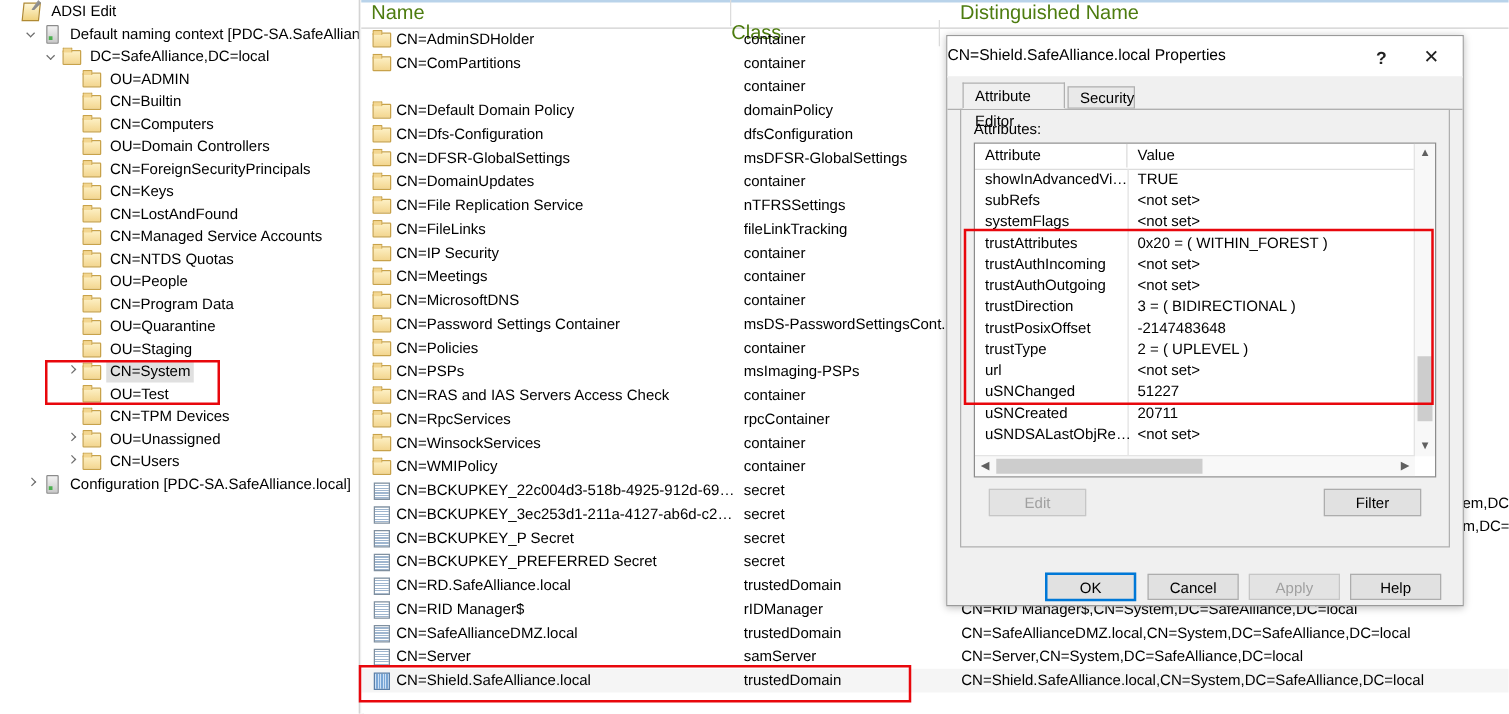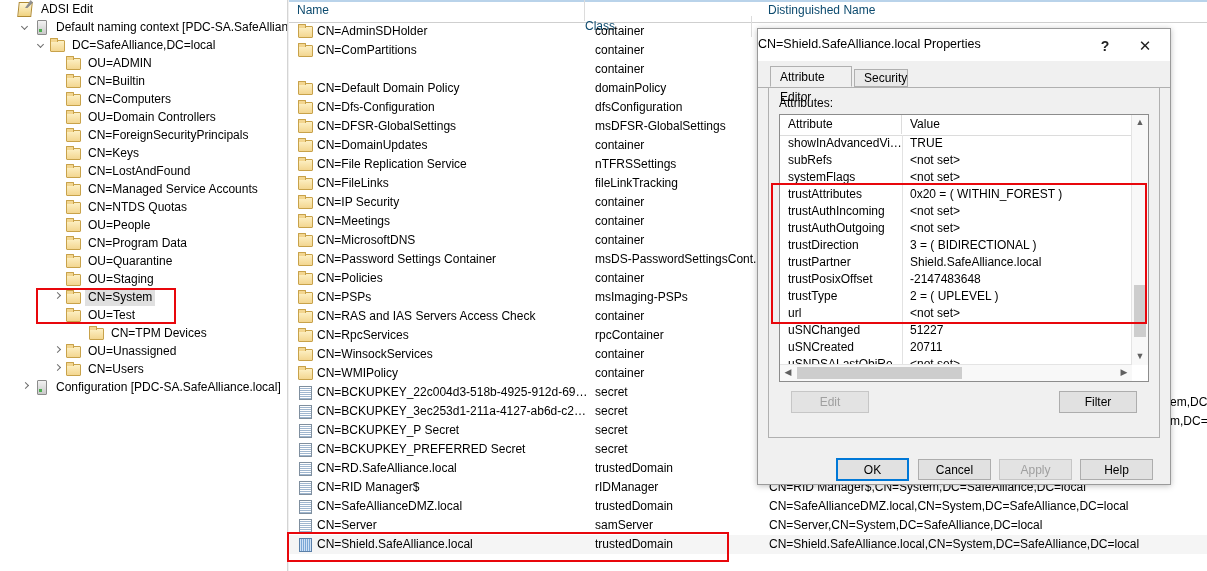--- a/index.html
+++ b/index.html
@@ -13,21 +13,21 @@
   
   .pane{position:absolute;top:0;bottom:0;background:#fff;}
   #tree-pane{left:0;width:287px;}
   #list-pane{left:289px;right:0;}
   .pane-split{position:absolute;top:0;bottom:0;width:2px;background:#f0f0f0;border-left:1px solid #d4d4d4;border-right:1px solid #d4d4d4;}
 
   
   .hdr{position:absolute;top:0;left:0;right:0;height:22px;background:#fff;
        border-bottom:1px solid #cfcfcf;}
   .hdr .cell{position:absolute;top:0;height:21px;line-height:21px;
-       padding-left:8px;font-size:12px;color:#0c4a6e;box-sizing:border-box;
+       padding-left:8px;font-size:16px;color:#4d7c0f;box-sizing:border-box;
        border-right:1px solid #dcdcdc;}
   .hdr .cell.first{border-left:none;}
   .hdr-topline{position:absolute;top:0;left:0;right:0;height:2px;background:#b9d3ea;}
 
   
   .tree{position:absolute;top:0;left:0;right:0;}
   .trow{position:relative;height:18px;line-height:18px;white-space:nowrap;
         font-size:12px;color:#000;}
   .trow .tw{display:inline-block;width:14px;height:18px;vertical-align:top;position:relative;}
   .chev{position:absolute;left:3px;top:5px;width:7px;height:7px;}
@@ -136,21 +136,21 @@
         <div class="trow" style="padding-left: 51px;"><span class="tw"></span><span class="ico folder"></span><span class="tlabel">CN=Keys</span></div>
         <div class="trow" style="padding-left: 51px;"><span class="tw"></span><span class="ico folder"></span><span class="tlabel">CN=LostAndFound</span></div>
         <div class="trow" style="padding-left: 51px;"><span class="tw"></span><span class="ico folder"></span><span class="tlabel">CN=Managed Service Accounts</span></div>
         <div class="trow" style="padding-left: 51px;"><span class="tw"></span><span class="ico folder"></span><span class="tlabel">CN=NTDS Quotas</span></div>
         <div class="trow" style="padding-left: 51px;"><span class="tw"></span><span class="ico folder"></span><span class="tlabel">OU=People</span></div>
         <div class="trow" style="padding-left: 51px;"><span class="tw"></span><span class="ico folder"></span><span class="tlabel">CN=Program Data</span></div>
         <div class="trow" style="padding-left: 51px;"><span class="tw"></span><span class="ico folder"></span><span class="tlabel">OU=Quarantine</span></div>
         <div class="trow" style="padding-left: 51px;"><span class="tw"></span><span class="ico folder"></span><span class="tlabel">OU=Staging</span></div>
         <div class="trow selected" style="padding-left: 51px;"><span class="tw"><span class="chev right"></span></span><span class="ico folder"></span><span class="tlabel">CN=System</span></div>
         <div class="trow" style="padding-left: 51px;"><span class="tw"></span><span class="ico folder"></span><span class="tlabel">OU=Test</span></div>
-        <div class="trow" style="padding-left: 74px;"><span class="tw"></span><span class="ico folder"></span><span class="tlabel">CN=TPM Devices</span></div>
+        <div class="trow" style="padding-left: 51px;"><span class="tw"></span><span class="ico folder"></span><span class="tlabel">CN=TPM Devices</span></div>
         <div class="trow" style="padding-left: 51px;"><span class="tw"><span class="chev right"></span></span><span class="ico folder"></span><span class="tlabel">OU=Unassigned</span></div>
         <div class="trow" style="padding-left: 51px;"><span class="tw"><span class="chev right"></span></span><span class="ico folder"></span><span class="tlabel">CN=Users</span></div>
         <div class="trow" style="padding-left: 19px;"><span class="tw"><span class="chev right"></span></span><span class="ico server"></span><span class="tlabel">Configuration [PDC-SA.SafeAlliance.local]</span></div>
       </div>
   </div>
   <div class="pane-split" style="left:287px;"></div>
 
   <div class="pane" id="list-pane">
     <div class="hdr">
       <div class="hdr-topline"></div>
@@ -330,24 +330,20 @@
                 <div class="a">trustAuthIncoming</div>
                 <div class="v">&lt;not set&gt;</div>
               </div>
               <div class="arow">
                 <div class="a">trustAuthOutgoing</div>
                 <div class="v">&lt;not set&gt;</div>
               </div>
               <div class="arow">
                 <div class="a">trustDirection</div>
                 <div class="v">3 = ( BIDIRECTIONAL )</div>
-              </div>
-              <div class="arow">
-                <div class="a">trustPartner</div>
-                <div class="v">Shield.SafeAlliance.local</div>
               </div>
               <div class="arow">
                 <div class="a">trustPosixOffset</div>
                 <div class="v">-2147483648</div>
               </div>
               <div class="arow">
                 <div class="a">trustType</div>
                 <div class="v">2 = ( UPLEVEL )</div>
               </div>
               <div class="arow">

